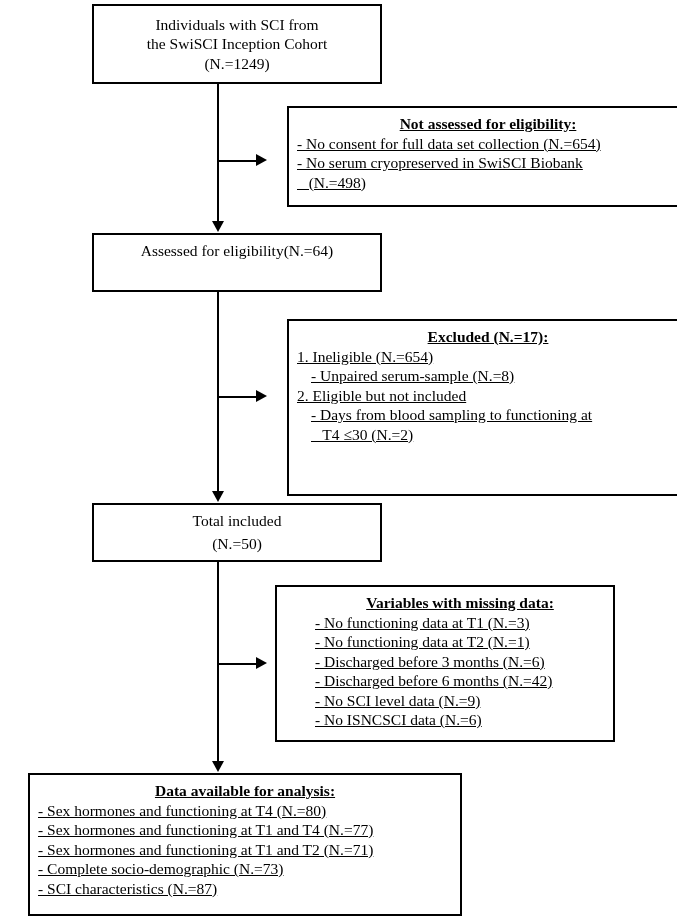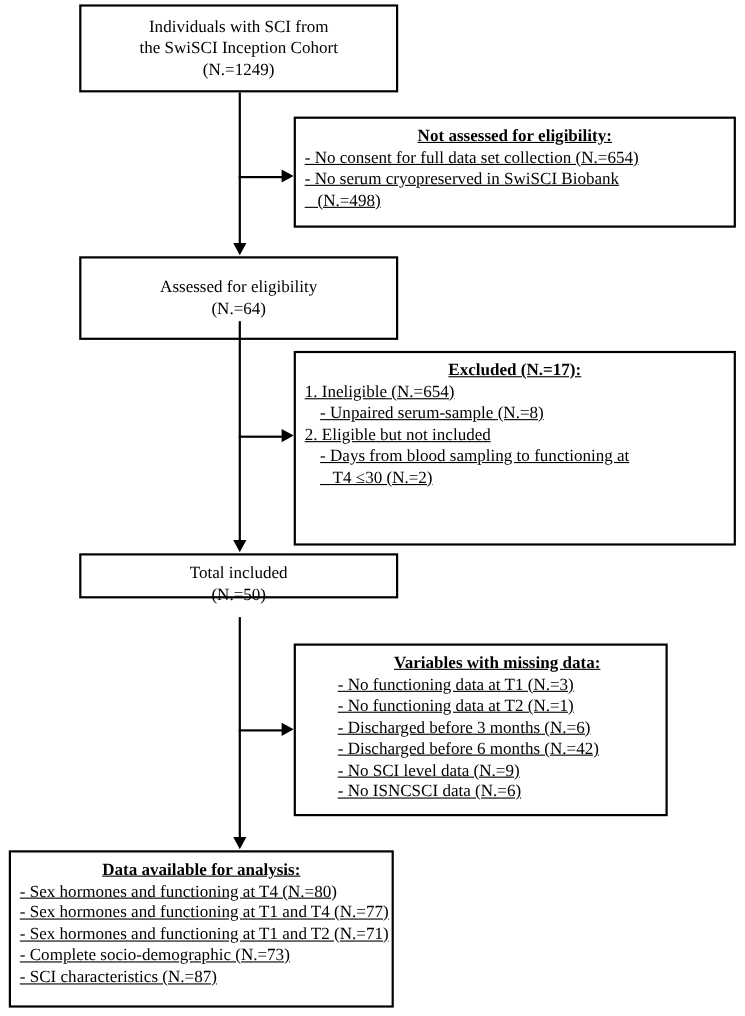--- a/index.html
+++ b/index.html
@@ -42,20 +42,21 @@
   }
   .box .line {
     display: block;
     white-space: pre;
   }
   .box .line.indent1 {
     padding-left: 14px;
   }
   .pad {
     padding: 6px 8px;
+    margin-left: 20px;
   }
 
   
   .vline {
     position: absolute;
     width: 0;
     border-left: 2px solid #000000;
   }
   .hline {
     position: absolute;
@@ -96,62 +97,62 @@
   <div class="hline" style="left:217px; top:160px; width:41px;"></div>
   <div class="arrow-right" style="left:256px; top:154px;"></div>
 
   <div class="box left pad" style="left:267px; top:106px; width:402px; height:101px;">
     <span class="title">Not assessed for eligibility:</span>
     <span class="line">- No consent for full data set collection (N.=654)</span>
     <span class="line">- No serum cryopreserved in SwiSCI Biobank</span>
     <span class="line">   (N.=498)</span>
   </div>
 
-  <div class="box center pad" style="left:72px; top:233px; width:290px; height:76px; display:flex; flex-direction:column; justify-content:center;">
+  <div class="box center pad" style="left:72px; top:233px; width:290px; height:59px; display:flex; flex-direction:row; justify-content:center;">
     <span class="line">Assessed for eligibility</span>
     <span class="line">(N.=64)</span>
   </div>
 
   <div class="vline" style="left:217px; top:292px; height:199px;"></div>
   <div class="arrow-down" style="left:212px; top:491px;"></div>
 
   <div class="hline" style="left:217px; top:396px; width:41px;"></div>
   <div class="arrow-right" style="left:256px; top:390px;"></div>
 
   <div class="box left pad" style="left:267px; top:319px; width:402px; height:177px;">
     <span class="title">Excluded (N.=17):</span>
     <span class="line">1. Ineligible (N.=654)</span>
     <span class="line indent1">- Unpaired serum-sample (N.=8)</span>
     <span class="line">2. Eligible but not included</span>
     <span class="line indent1">- Days from blood sampling to functioning at</span>
     <span class="line indent1">   T4 ≤30 (N.=2)</span>
   </div>
 
-  <div class="box center pad" style="left:72px; top:503px; width:290px; height:41px; display:flex; flex-direction:column; justify-content:flex-start;font-family:Liberation Serif, serif;">
+  <div class="box center pad" style="left:72px; top:503px; width:290px; height:59px; display:flex; flex-direction:column; justify-content:space-between;font-family:Liberation Serif, serif;">
     <span class="line">Total included</span>
     <span class="line">(N.=50)</span>
   </div>
 
   <div class="vline" style="left:217px; top:561px; height:200px;"></div>
   <div class="arrow-down" style="left:212px; top:761px;"></div>
 
   <div class="hline" style="left:217px; top:663px; width:41px;"></div>
   <div class="arrow-right" style="left:256px; top:657px;"></div>
 
-  <div class="box left pad" style="left:267px; top:585px; width:340px; height:157px;padding-left:38px;">
+  <div class="box left pad" style="left:255px; top:585px; width:340px; height:157px;padding-left:38px;">
     <span class="title">Variables with missing data:</span>
     <span class="line">- No functioning data at T1 (N.=3)</span>
     <span class="line">- No functioning data at T2 (N.=1)</span>
     <span class="line">- Discharged before 3 months (N.=6)</span>
     <span class="line">- Discharged before 6 months (N.=42)</span>
     <span class="line">- No SCI level data (N.=9)</span>
     <span class="line">- No ISNCSCI data (N.=6)</span>
   </div>
 
-  <div class="box left pad" style="left:8px; top:773px; width:350px; height:143px;">
+  <div class="box left pad" style="left:8px; top:773px; width:434px; height:143px;">
     <span class="title">Data available for analysis:</span>
     <span class="line">- Sex hormones and functioning at T4 (N.=80)</span>
     <span class="line">- Sex hormones and functioning at T1 and T4 (N.=77)</span>
     <span class="line">- Sex hormones and functioning at T1 and T2 (N.=71)</span>
     <span class="line">- Complete socio-demographic (N.=73)</span>
     <span class="line">- SCI characteristics (N.=87)</span>
   </div>
 
 </div>
 

